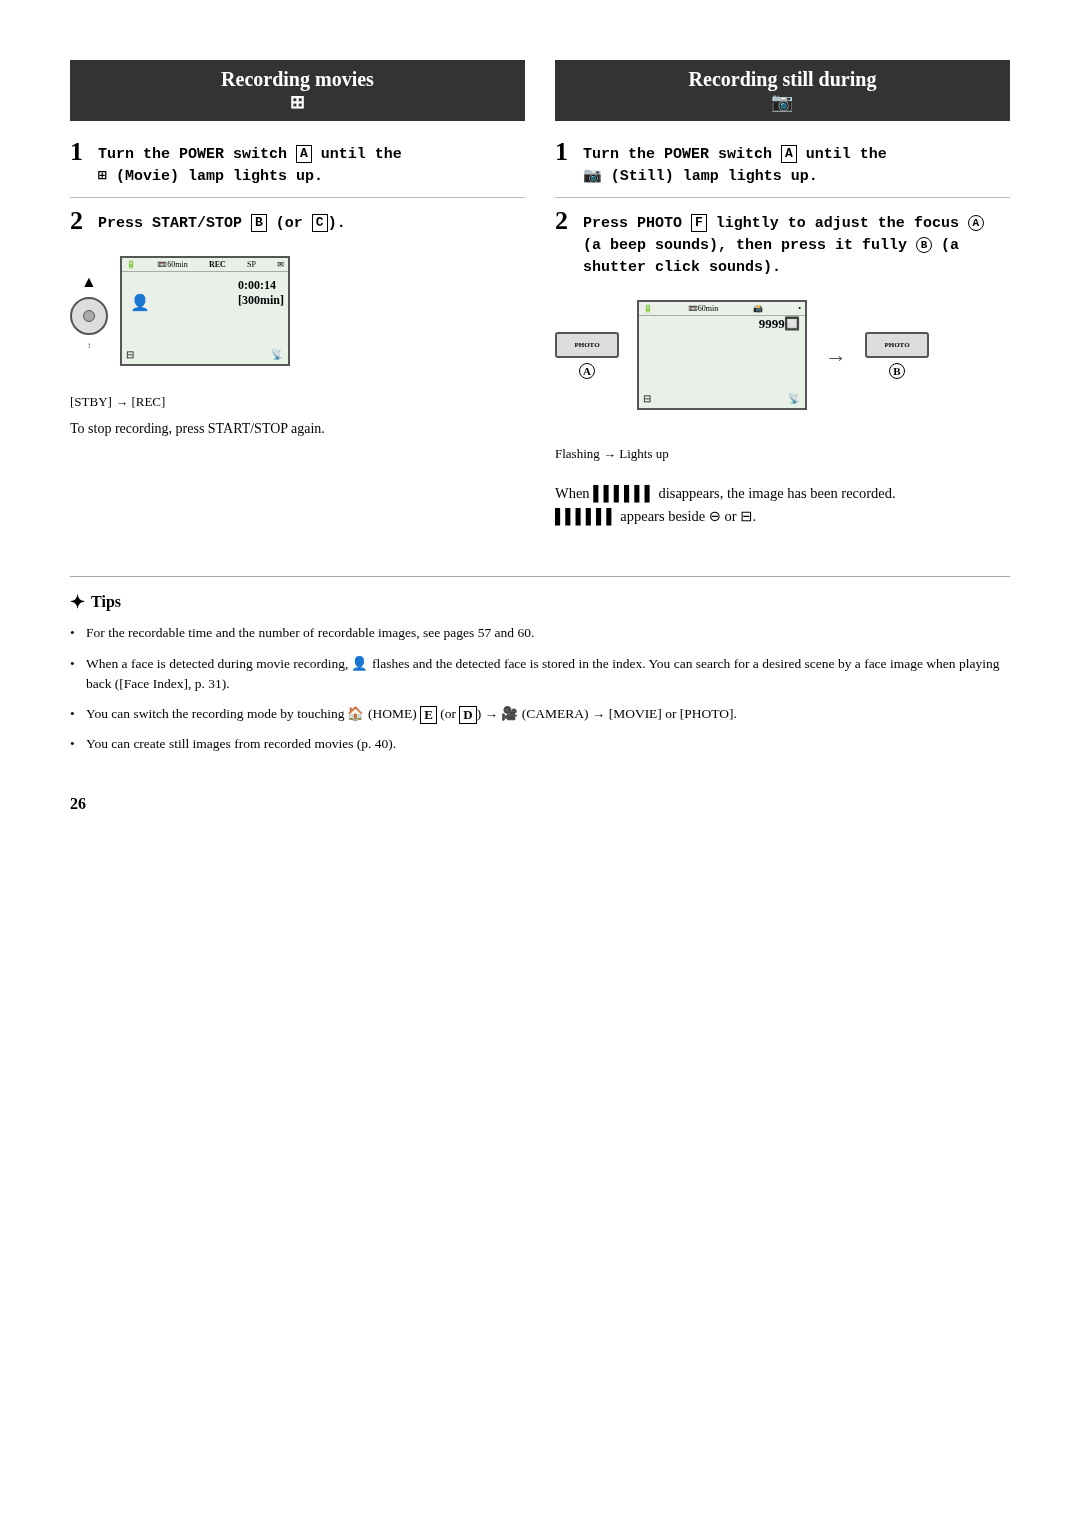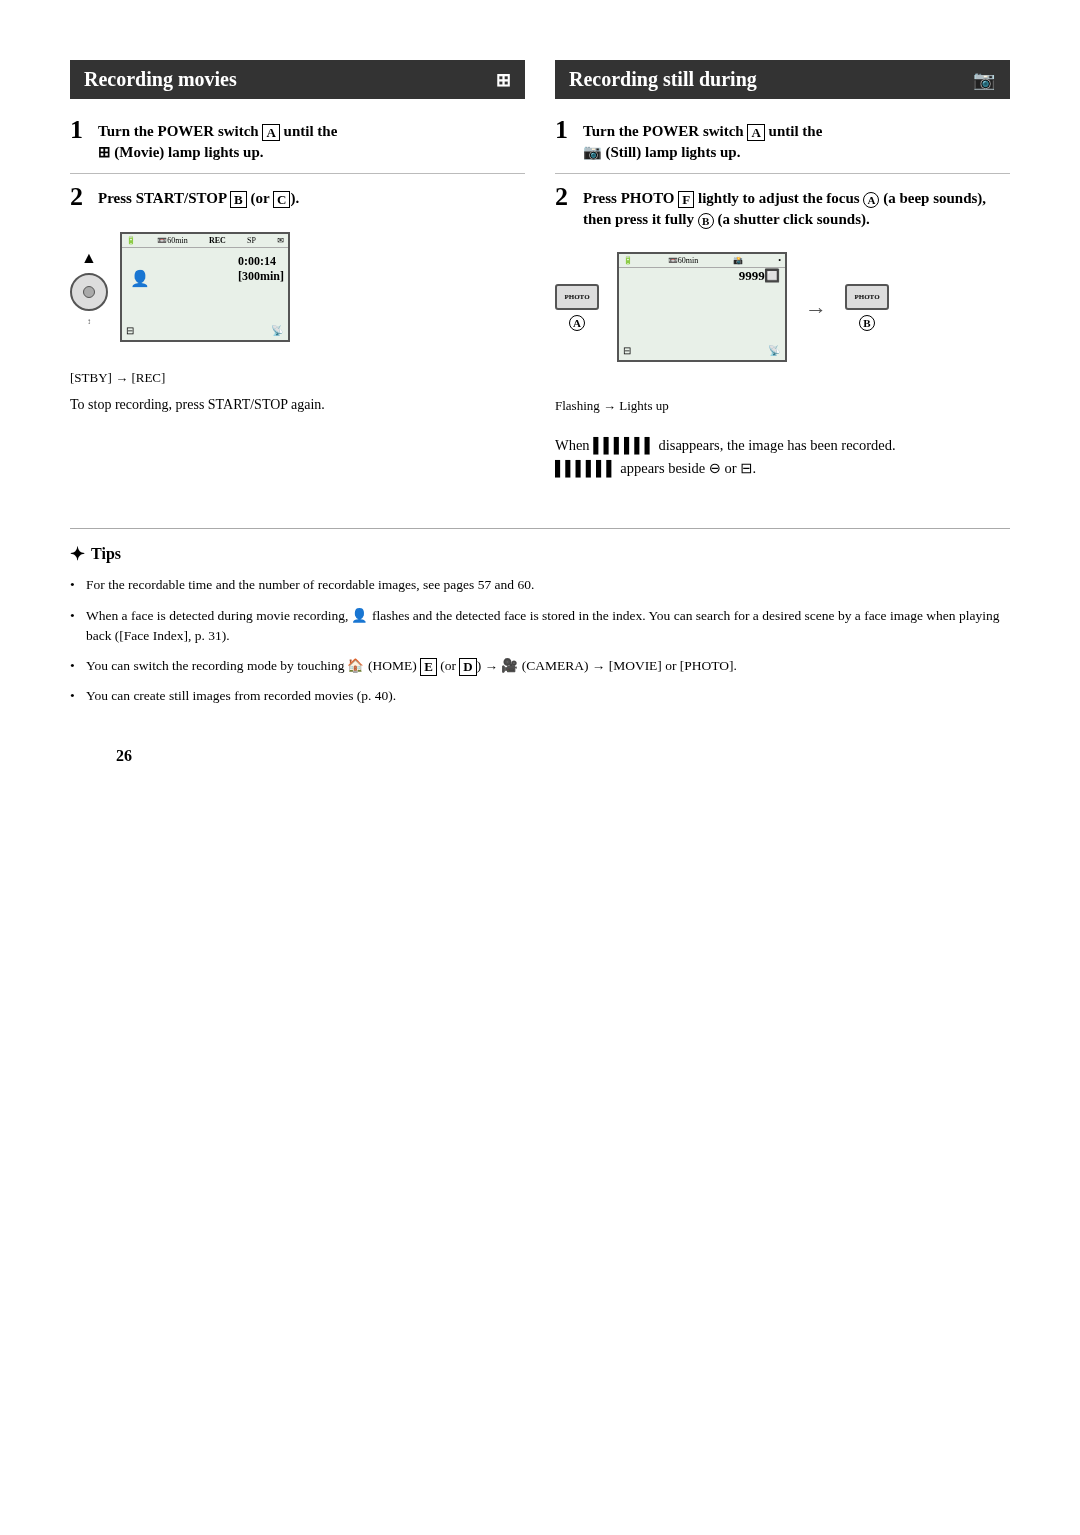--- a/index.html
+++ b/index.html
@@ -25,20 +25,21 @@
     .section-header {
       background: #333;
       color: #fff;
       font-size: 20px;
       font-weight: bold;
       padding: 8px 14px;
       display: flex;
       align-items: center;
       justify-content: space-between;
       margin-bottom: 18px;
+      flex-direction: column;
     }
 
     .section-header-icon {
       font-size: 18px;
     }
 
     .step {
       display: flex;
       align-items: flex-start;
       gap: 8px;
@@ -55,20 +56,21 @@
     }
 
     .step-text {
       font-size: 15px;
       line-height: 1.4;
       padding-top: 4px;
     }
 
     .step-text strong {
       font-weight: bold;
+      font-family: Liberation Mono, monospace;
     }
 
     .boxed {
       display: inline-block;
       border: 1.5px solid #000;
       padding: 0 3px;
       font-size: 13px;
       font-weight: bold;
       line-height: 1.2;
       vertical-align: middle;
@@ -179,21 +181,21 @@
     .photo-btn {
       display: flex;
       flex-direction: column;
       align-items: center;
       gap: 3px;
       font-size: 11px;
       font-weight: bold;
     }
 
     .photo-btn-rect {
-      width: 44px;
+      width: 64px;
       height: 26px;
       background: #ddd;
       border: 2px solid #555;
       border-radius: 3px;
       display: flex;
       align-items: center;
       justify-content: center;
       font-size: 8px;
       font-weight: bold;
     }
@@ -252,21 +254,20 @@
       content: '•';
       position: absolute;
       left: 0;
       top: 0;
     }
 
     .page-number {
       font-size: 16px;
       font-weight: bold;
       margin-top: 40px;
-      margin-left: 46px;
     }
 
     .lcd-face-icon {
       position: absolute;
       left: 8px;
       top: 35px;
       font-size: 16px;
     }
 
     .still-lcd {

